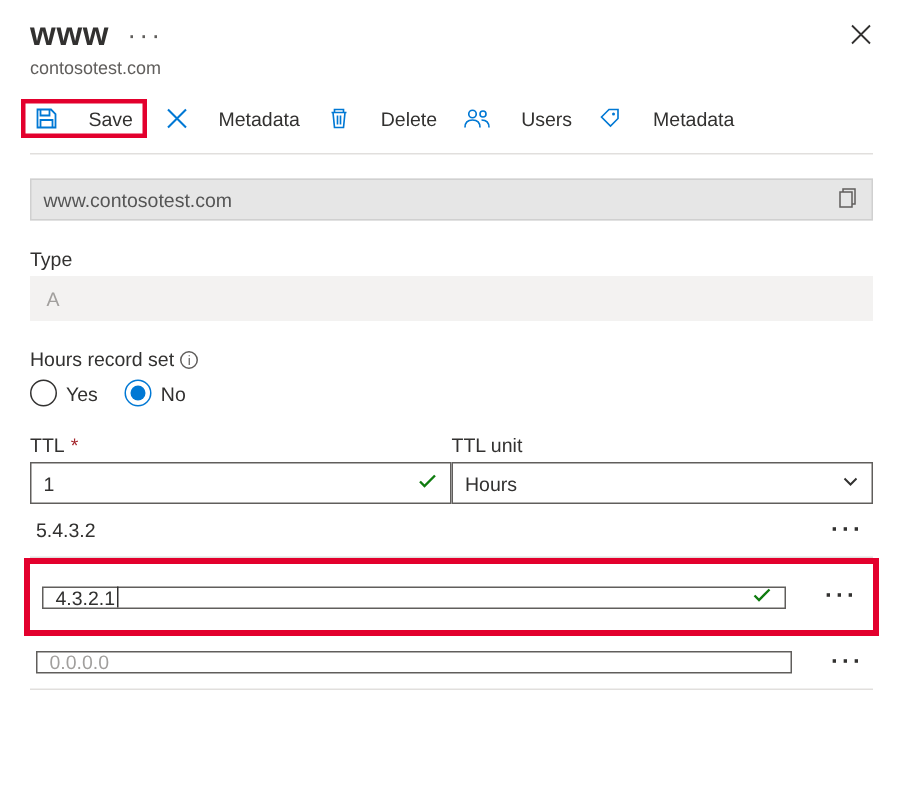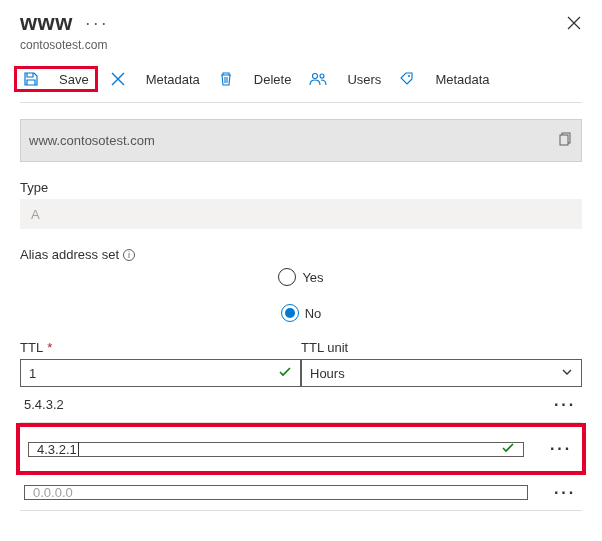--- a/index.html
+++ b/index.html
@@ -66,21 +66,21 @@
     border: 3px solid #e3002d;
     padding: 2px 6px;
     margin: -2px -6px;
   }
 
   .url-box {
     display: flex;
     align-items: center;
     background: #e6e6e6;
     border: 1px solid #d0d0d0;
-    height: 43px;
+    height: 28px;
     padding: 0 8px;
     color: #555;
     font-size: 13px;
   }
   .url-box .copy { margin-left: auto; color: #555; }
 
   .field-label {
     font-size: 13px;
     color: #323130;
     margin-top: 18px;
@@ -109,21 +109,20 @@
     align-items: center;
     padding: 0 10px;
     color: #a19f9d;
   }
 
   .radio-row {
     display: flex;
     gap: 18px;
     margin-top: 6px;
     align-items: center;
-    flex-direction: column;
   }
   .radio-opt {
     display: flex;
     align-items: center;
     gap: 6px;
     font-size: 13px;
   }
   .radio {
     width: 18px; height: 18px;
     border: 1px solid #323130;
@@ -281,21 +280,21 @@
         </svg>
     </span>
   </div>
 
   <div class="field-label">Type</div>
   <div class="type-box">
     <span>A</span>
   </div>
 
   <div class="field-label">
-    <span>Alias address set</span>
+    <span>Hours record set</span>
     <span class="info-circle">i</span>
   </div>
   <div class="radio-row">
     <span class="radio-opt">
       <span class="radio"></span>
       <span>Yes</span>
     </span>
     <span class="radio-opt">
       <span class="radio selected"></span>
       <span>No</span>

